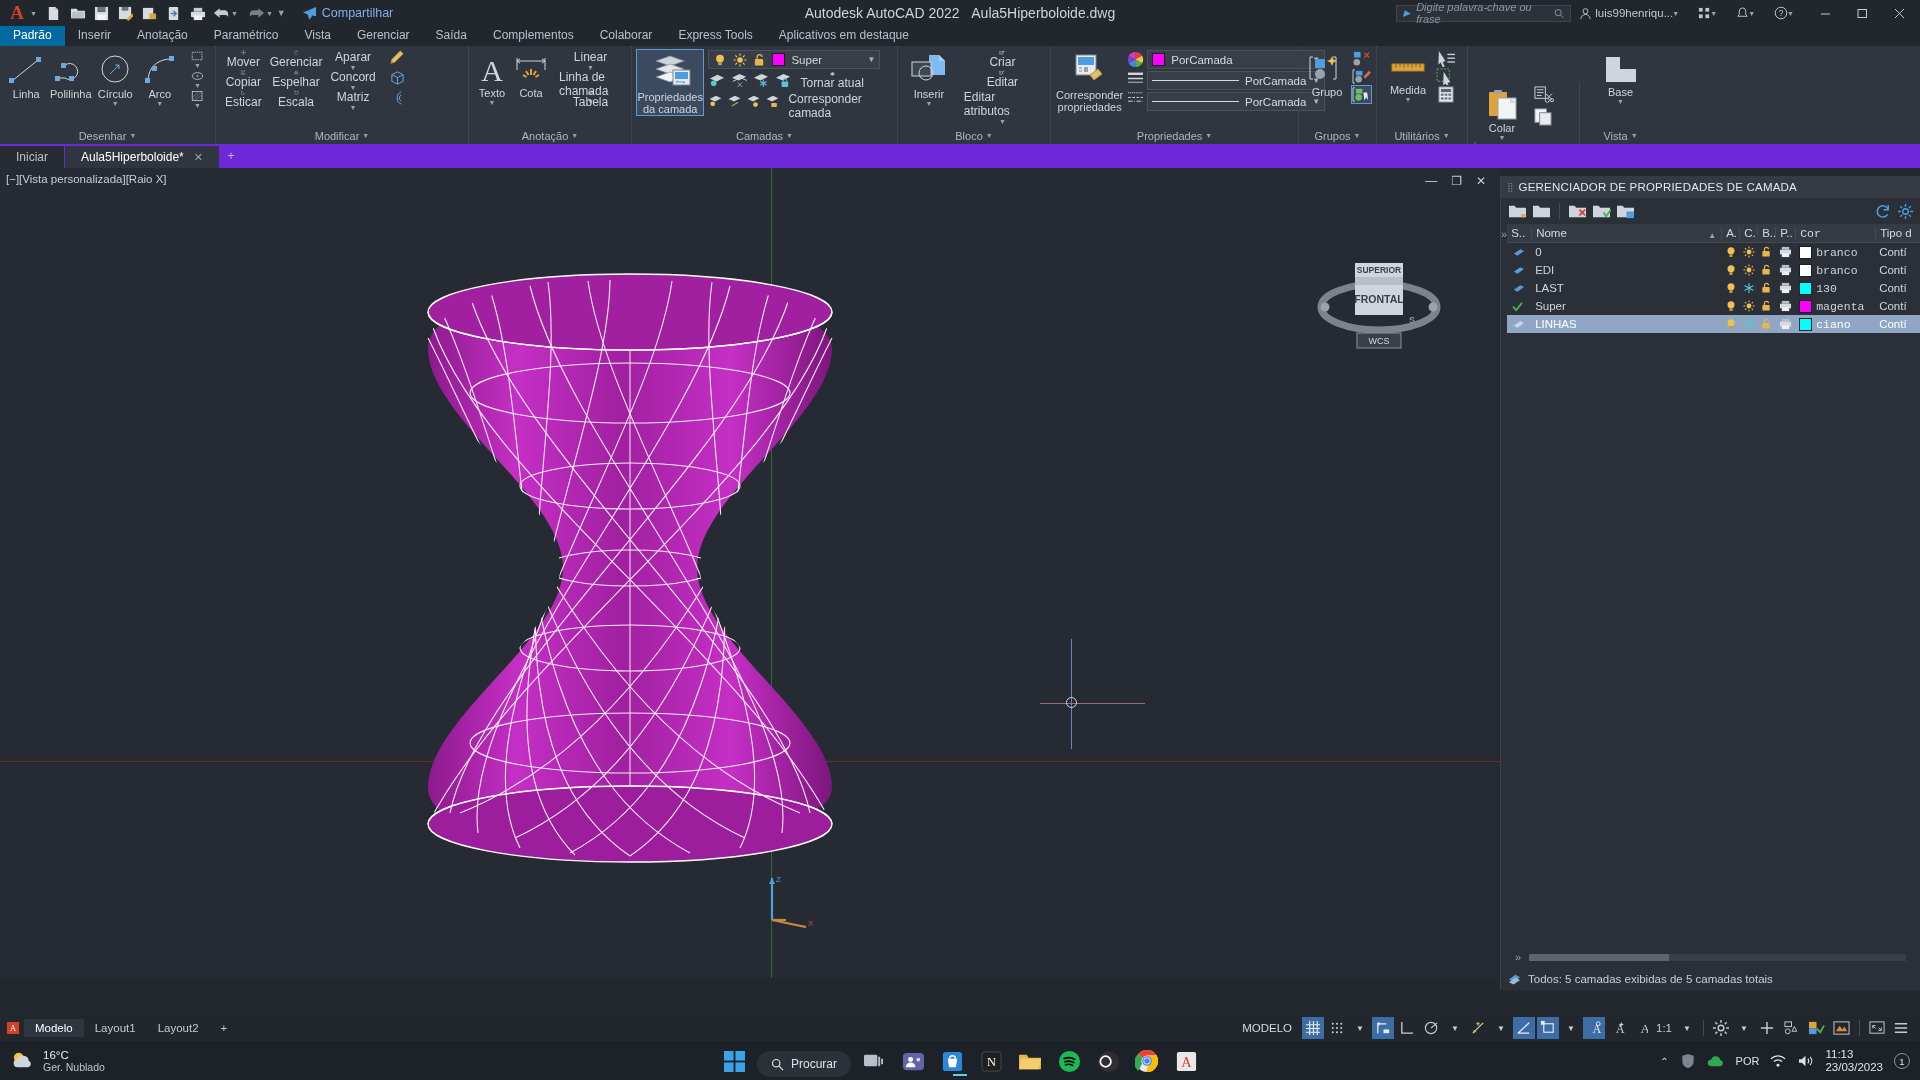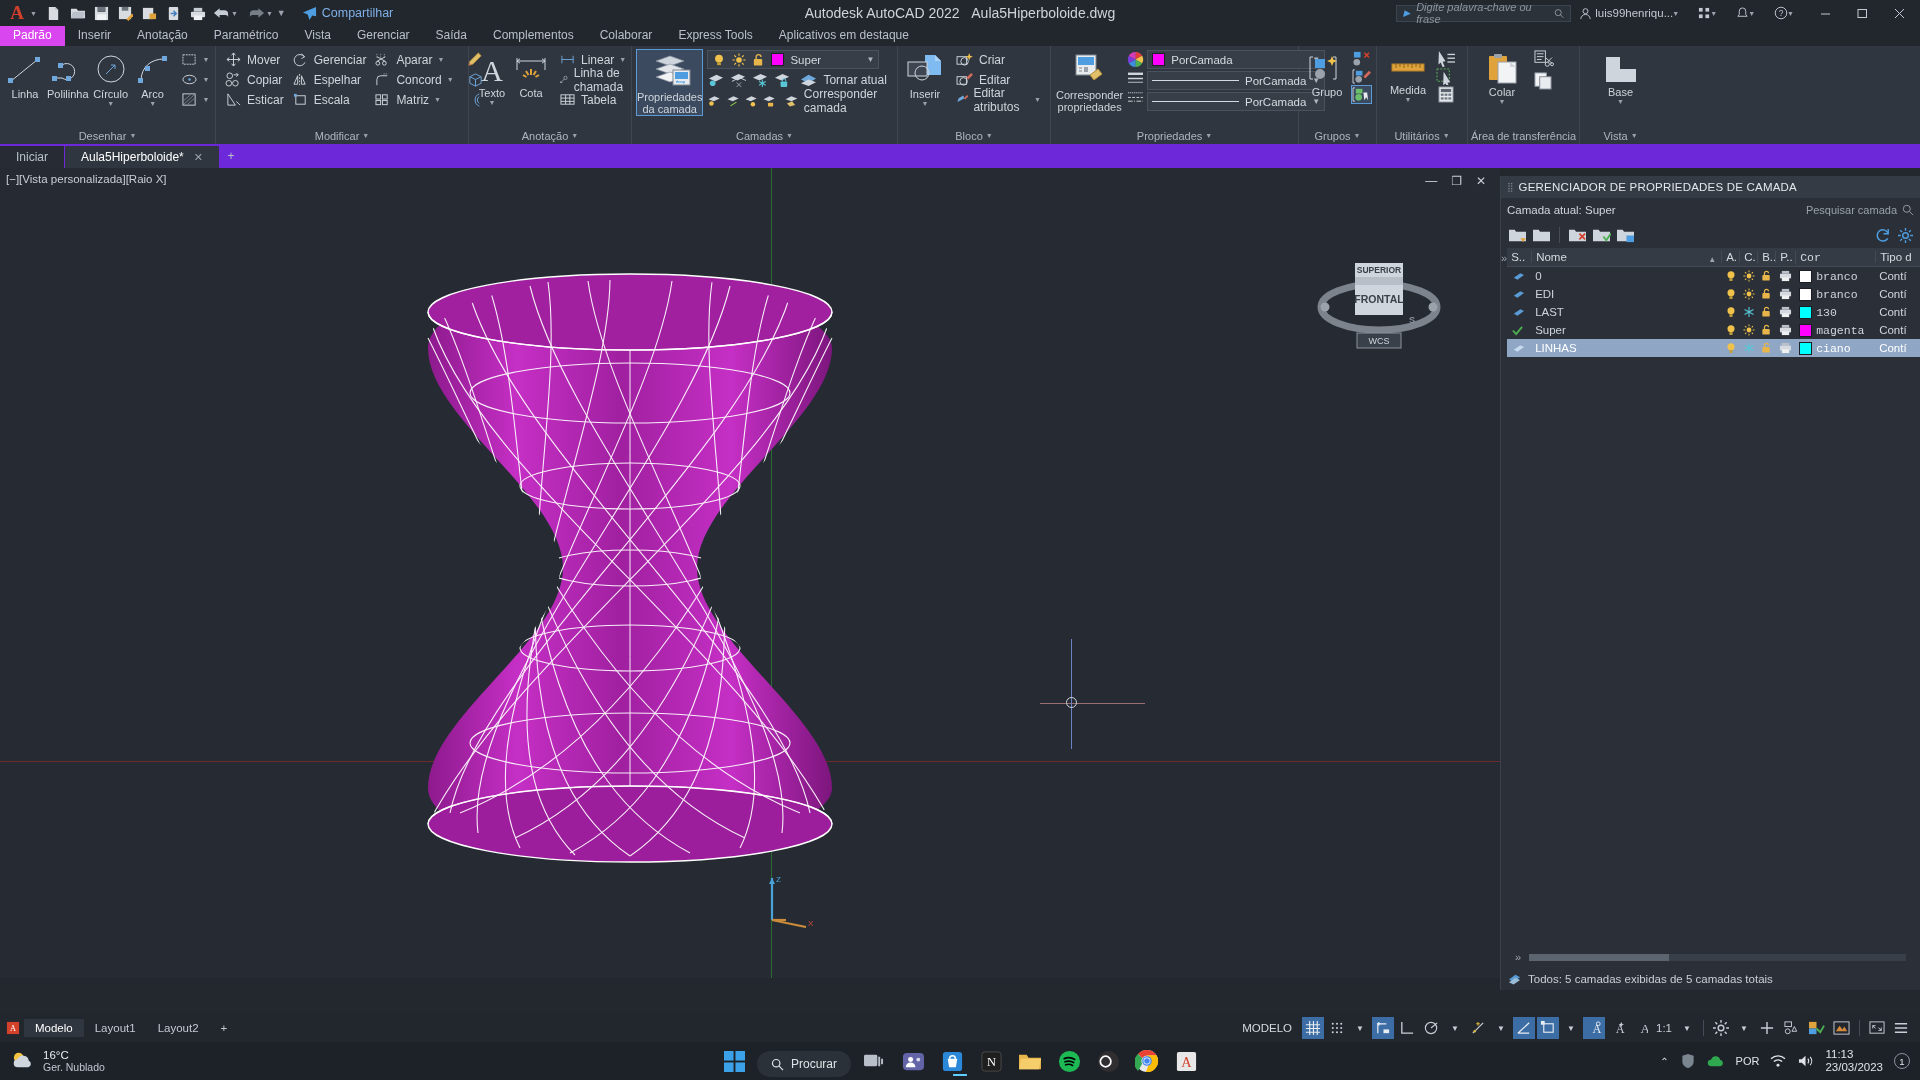--- a/index.html
+++ b/index.html
@@ -38,38 +38,38 @@
   }
   .tr-item { display:flex; align-items:center; gap:3px; font-size:11.5px; color:#c3c9d1; padding:0 5px; height:22px;}
   .wbtn { width:34px; height:26px; display:flex; align-items:center; justify-content:center; color:#c3c9d1; font-size:12px;}
 
   
   .ribbon-tabs {
     position:absolute; left:0; top:26px; width:1920px; height:20px;
     background:#22262d; display:flex; align-items:flex-end; font-size:12px;
   }
   .rtab { padding:1px 13px 3px 13px; color:#b9c0c9; height:20px; line-height:17px;}
-  .rtab.active { background:#d946ef; color:#ffffff; }
+  .rtab.active { background:#0369a1; color:#ffffff; }
 
   
   .ribbon {
     position:absolute; left:0; top:46px; width:1920px; height:98px;
     background:#30363f; display:flex; align-items:stretch;
   }
   .panel { position:relative; display:flex; flex-direction:column; border-right:1px solid #3f4650; }
   .panel-body { flex:1; display:flex; align-items:flex-start; padding:4px 5px 0 5px; gap:2px;}
   .panel-title { height:17px; text-align:center; font-size:11px; color:#aeb5bf;
      display:flex; align-items:center; justify-content:center; gap:3px; }
   .caret-d { font-size:7px; color:#98a0aa; }
 
   .bigbtn { width:56px; display:flex; flex-direction:column; align-items:center; padding-top:3px;}
   .bigbtn .lbl { font-size:11px; color:#cfd5dc; margin-top:2px; text-align:center; line-height:11px;}
   .bigbtn .sub { font-size:7px; color:#98a0aa; line-height:8px;}
 
-  .smallrow { display:flex; align-items:center; gap:5px; height:19px; padding:0 4px; font-size:12px; color:#cfd5dc;}
+  .smallrow { display:flex; align-items:center; height:19px; padding:0 4px; font-size:12px; color:#cfd5dc;flex-direction:column;}
   .col { display:flex; flex-direction:column; gap:1px; }
   .ddown {
     display:flex; align-items:center; gap:6px; background:#373e48; border:1px solid #4a525e;
     height:19px; padding:0 4px; font-size:11.5px; color:#d6dae0;
   }
   .ddown .arrow { margin-left:auto; font-size:8px; color:#aeb5bf; }
   .swatch { width:13px; height:13px; border:1px solid #1b1f25; }
   .lw-line { flex:1; border-top:1px solid #d6dae0; }
 
   .bigbtn.active { background:#3b4a5e; outline:1px solid #5c9ad6; }
@@ -823,21 +823,21 @@
               </g>
             </svg>
         </div>
       </div>
       <div class="panel-title">
         <span>Utilitários</span>
           <span class="caret-d">▼</span>
       </div>
     </div>
 
-    <div class="panel" style="width:112px;">
+    <div class="panel" style="width:112px;margin-top:36px;">
       <div class="panel-body">
         <div class="bigbtn" style="width:58px;">
           <svg width="42" height="32" viewBox="0 0 42 32">
             <rect x="8" y="3" width="18" height="24" rx="1" fill="#e0a23a"></rect>
             <rect x="13" y="1" width="8" height="4" rx="1" fill="#9aa2ac"></rect>
             <rect x="17" y="9" width="18" height="21" fill="#f1f3f5" stroke="#9aa2ac"></rect>
             <path d="M29 9v5h6" fill="#cfd5dc"></path>
           </svg>
           <span class="lbl">Colar</span>
           <span class="sub">▼</span>
@@ -1013,30 +1013,20 @@
       <span style="font-size:8px;">▼</span>
     </span>
     <span class="cmd-input">Digite um comando</span>
     <span style="margin-left:auto; color:#9aa2ac; font-size:9px;">▲</span>
   </div>
 
   <div class="lpm">
     <div class="lpm-title">
       <span style="color:#7d858f; font-size:9px; letter-spacing:-1px;">⣿</span>
       <span>GERENCIADOR DE PROPRIEDADES DE CAMADA</span>
-    </div>
-    <div class="lpm-sub">
-      <span>Camada atual: Super</span>
-      <span class="lpm-search">
-        <span>Pesquisar camada</span>
-        <svg width="12" height="12" viewBox="0 0 13 13">
-            <circle cx="5.2" cy="5.2" r="3.8" stroke="#98a0aa" fill="none"></circle>
-            <path d="M8.2 8.2L12 12" stroke="#98a0aa"></path>
-          </svg>
-      </span>
     </div>
     <div class="lpm-tools">
       <svg width="19" height="17" viewBox="0 0 20 18">
           <path d="M1 3h6l1.5 2H19v10H1z" fill="#cfd5dc"></path>
           <path d="M13 12l3 4 3-4z" fill="#e0a23a"></path>
         </svg>
       <svg width="19" height="17" viewBox="0 0 20 18">
           <path d="M1 3h6l1.5 2H19v10H1z" fill="#cfd5dc"></path>
         </svg>
       <span class="sep"></span>

